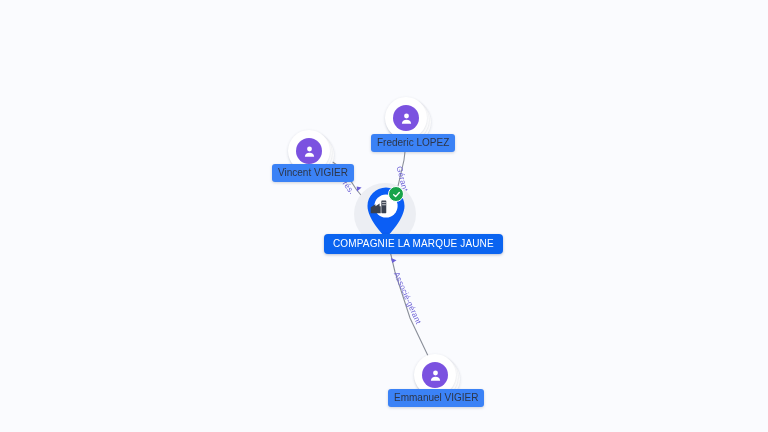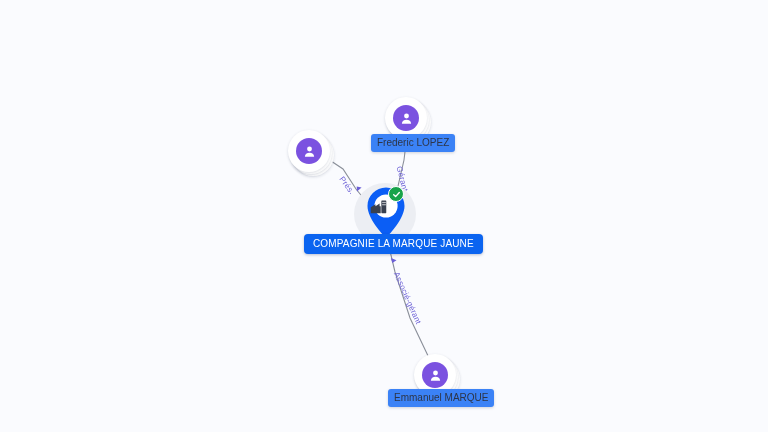--- a/index.html
+++ b/index.html
@@ -149,20 +149,21 @@
     background: #0b64f0;
     color: #ffffff;
     font-size: 10px;
     letter-spacing: .15px;
     padding: 3px 9px 4px 9px;
     border-radius: 4px;
     white-space: nowrap;
     box-shadow: 0 1px 3px rgba(20,40,90,.28);
     font-family: "Liberation Sans", sans-serif;
     line-height: 13px;
+    margin-left: 20px;
   }
 </style>
 </head>
 <body style="background: rgb(250, 251, 254);">
 
 <div id="graph-canvas">
 
   <svg class="edges-svg" viewBox="0 0 768 432">
 
     <path class="edge-line" d="M 325 157 L 343 169 L 356 189 L 369 205"></path>
@@ -188,20 +189,21 @@
       <div class="stack-card c3">
         <div class="avatar-circle">
           <svg width="15" height="15" viewBox="0 0 24 24" fill="#ffffff">
             <circle cx="12" cy="8" r="3.9"></circle>
             <path d="M4.6 20.2c0-4.1 3.3-6.4 7.4-6.4s7.4 2.3 7.4 6.4z"></path>
           </svg>
         </div>
       </div>
     </div>
   </div>
+  <div class="node-label" style="left:272px; top:164px;">Vincent VIGIER</div>
 
   <div class="person-node" style="left:385px; top:97px;">
     <div class="person-stack">
       <div class="stack-card c1"></div>
       <div class="stack-card c2"></div>
       <div class="stack-card c3">
         <div class="avatar-circle">
           <svg width="15" height="15" viewBox="0 0 24 24" fill="#ffffff">
             <circle cx="12" cy="8" r="3.9"></circle>
             <path d="M4.6 20.2c0-4.1 3.3-6.4 7.4-6.4s7.4 2.3 7.4 6.4z"></path>
@@ -219,21 +221,21 @@
       <div class="stack-card c3">
         <div class="avatar-circle">
           <svg width="15" height="15" viewBox="0 0 24 24" fill="#ffffff">
             <circle cx="12" cy="8" r="3.9"></circle>
             <path d="M4.6 20.2c0-4.1 3.3-6.4 7.4-6.4s7.4 2.3 7.4 6.4z"></path>
           </svg>
         </div>
       </div>
     </div>
   </div>
-  <div class="node-label" style="left:388px; top:389px;">Emmanuel MARQUE</div>
+  <div class="node-label" style="left:388px; top:389px;">Emmanuel VIGIER</div>
 
   <div class="company-node" style="left:354px; top:183px;">
     <div class="pin-halo"></div>
     <div class="pin-wrap">
       <svg width="48" height="56" viewBox="0 0 48 56">
         <path d="M24 2.5c-10.2 0-18.5 8.3-18.5 18.5 0 12.6 15.2 28.5 17.2 30.6a1.8 1.8 0 0 0 2.6 0c2-2.1 17.2-18 17.2-30.6C42.5 10.8 34.2 2.5 24 2.5z" fill="#0b5ef5"></path>
         <circle cx="24" cy="21" r="11.6" fill="#ffffff"></circle>
       </svg>
     </div>
     <div class="pin-inner-icon">

